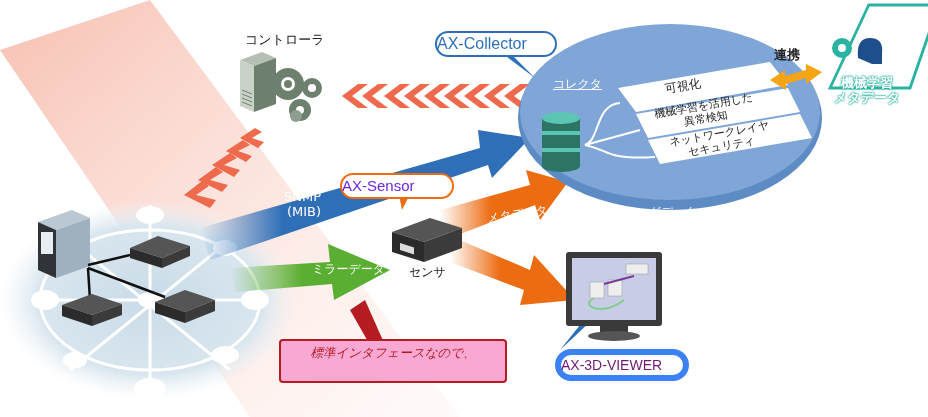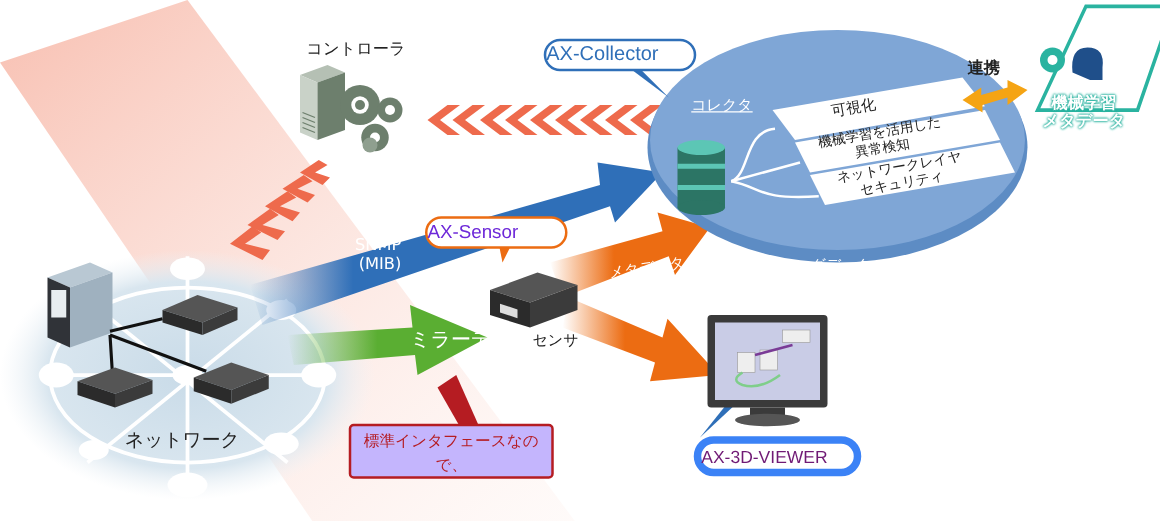--- a/index.html
+++ b/index.html
@@ -222,22 +222,21 @@
 <div class="lbl dark" style="left:774px;top:48px;font-size:13px;font-weight:bold;text-align:right;">連携</div>
 <div class="lbl" style="left:834px;top:76px;font-size:13px;font-weight:bold;color:#fff;text-align:center;text-shadow:0 0 2px #2ab3a0,0 0 2px #2ab3a0,0 0 2px #2ab3a0;">
   <div>機械学習</div>
   <div>メタデータ</div>
 </div>
 
 <div class="lbl white" style="left:284px;top:190px;font-size:13px;text-align:right;">
   <div>SNMP</div>
   <div>(MIB)</div>
 </div>
-<div class="lbl white" style="left:328px;top:263px;font-size:16px;">ミラーデータ</div>
+<div class="lbl white" style="left:312px;top:263px;font-size:12px;">ミラーデータ</div>
 <div class="lbl white" style="left:487px;top:208px;font-size:12px;transform:rotate(-8deg);">メタデータ</div>
 
-<div class="lbl dark" style="left:409px;top:266px;font-size:12px;margin-left:17px;">センサ</div>
-<div class="lbl dark" style="left:100px;top:344px;font-size:15px;">ネットワーク</div>
-
-<div style="position:absolute;left:279px;top:339px;width:164px;height:44px;border:2px solid #b51c22;border-radius:4px;background:#c4b5fd;color:#b51c22;font-size:12.5px;text-align:center;line-height:19px;padding-top:2px;box-sizing:border-box;">
+<div class="lbl dark" style="left:409px;top:266px;font-size:12px;">センサ</div>
+
+<div style="position:absolute;left:279px;top:339px;width:228px;height:44px;border:2px solid #b51c22;border-radius:4px;background:#f9a8d4;color:#b51c22;font-size:12.5px;text-align:center;line-height:19px;padding-top:2px;box-sizing:border-box;font-style:italic;">
   <div>標準インタフェースなので、</div>
 </div>
 </div>
 
 </body></html>

